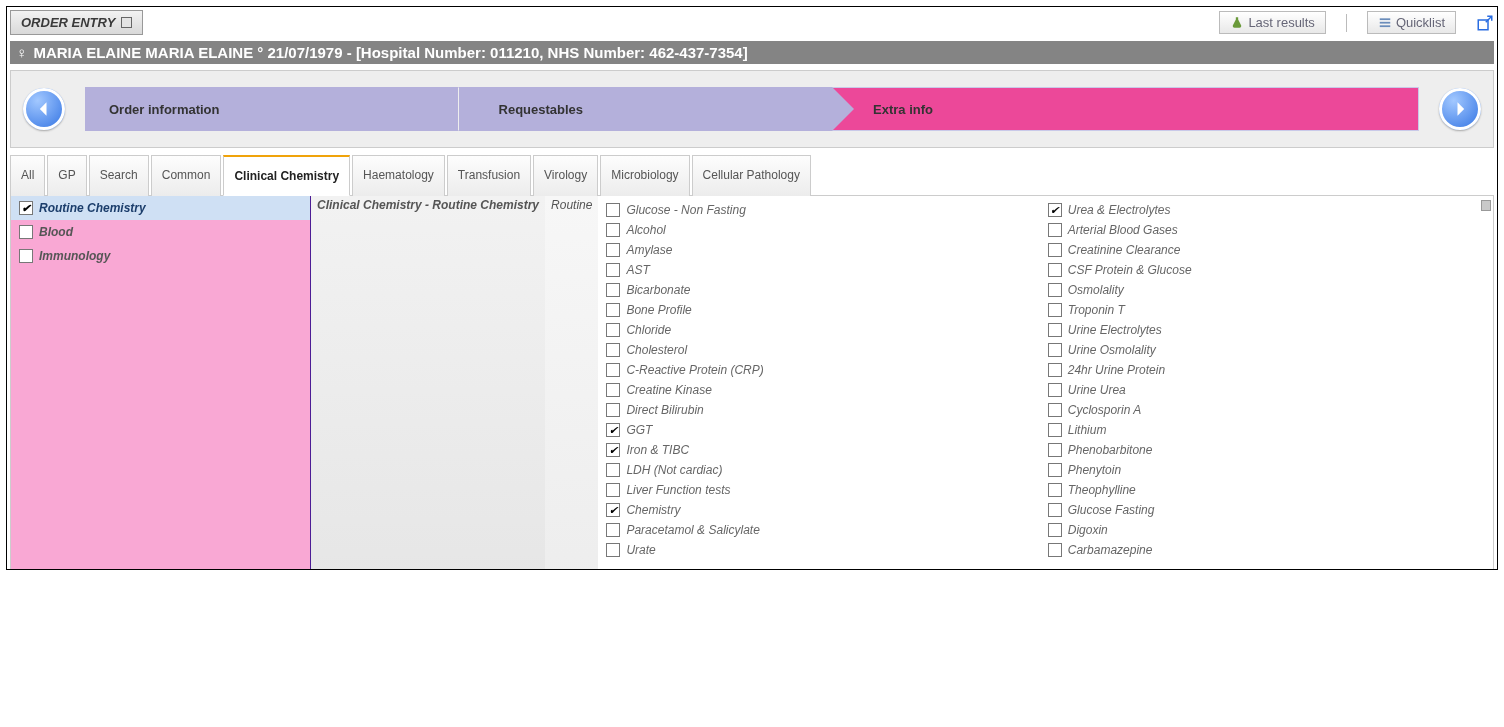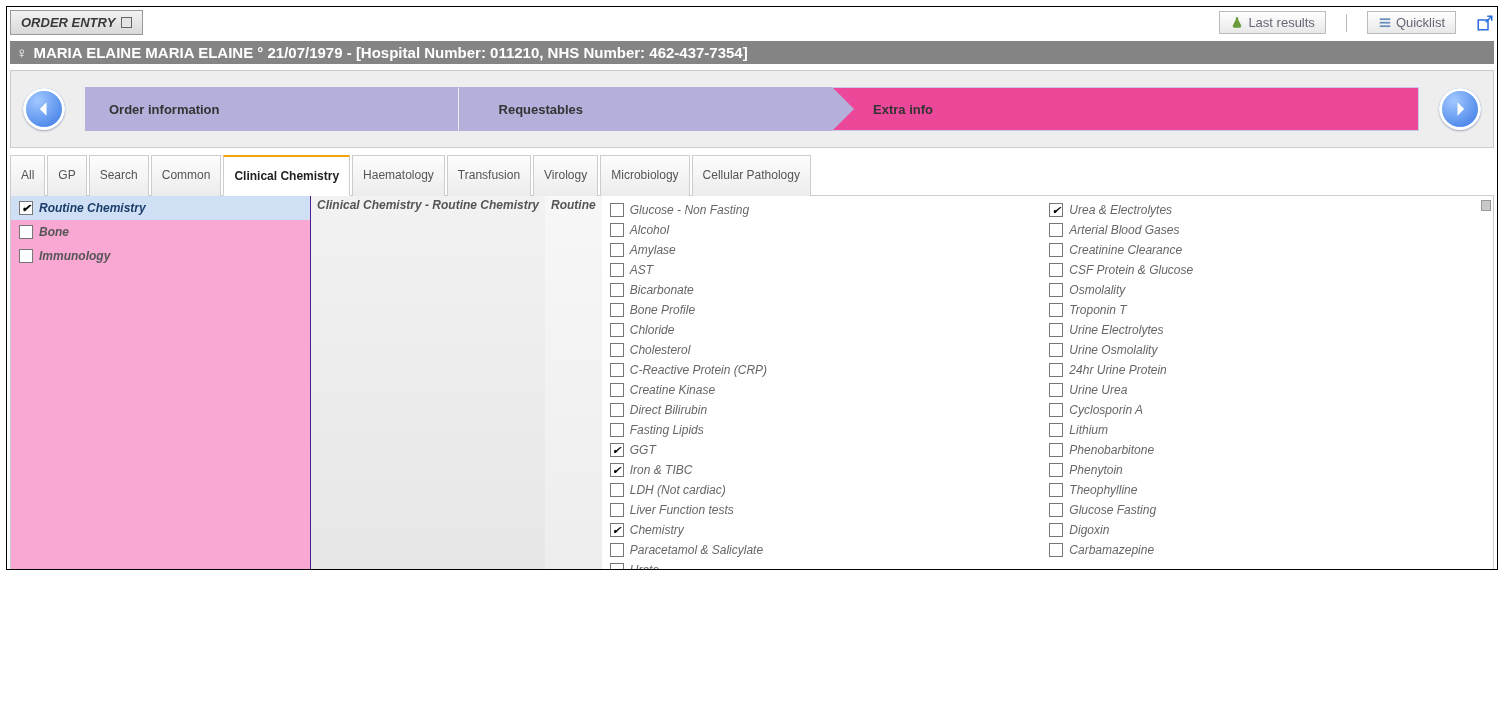--- a/index.html
+++ b/index.html
@@ -190,21 +190,21 @@
   border-bottom:1px solid #ccc;
   padding: 2px 6px;
   font-weight:bold;
   color:#555;
   font-style:italic;
 }
 .subgroup-title {
   background: linear-gradient(#f7f7f7,#eaeaea);
   border-bottom:1px solid #ccc;
   padding: 2px 6px;
-  font-weight:bold;
+  font-weight:normal;
   color:#555;
   font-style:italic;
 }
 .tests-grid {
   display:flex;
   padding: 4px 6px 10px 6px;
   flex:1;
   overflow:auto;
 }
 .col { flex:1; }
@@ -309,21 +309,21 @@
     </div>
 
   <div class="main-area">
     <div class="sidebar" id="sidebar">
         <div class="sidebar-item selected">
           <span class="si-check checked"></span>
           <span>Routine Chemistry</span>
         </div>
         <div class="sidebar-item">
           <span class="si-check"></span>
-          <span>Bone</span>
+          <span>Blood</span>
         </div>
         <div class="sidebar-item">
           <span class="si-check"></span>
           <span>Immunology</span>
         </div>
       </div>
     <div class="content">
       <div class="panel-title">Clinical Chemistry - Routine Chemistry</div>
       <div class="subgroup-title">Routine</div>
       <div class="tests-grid">
@@ -366,24 +366,20 @@
             </div>
             <div class="test-row">
               <span class="chk"></span>
               <span>Creatine Kinase</span>
             </div>
             <div class="test-row">
               <span class="chk"></span>
               <span>Direct Bilirubin</span>
             </div>
             <div class="test-row">
-              <span class="chk"></span>
-              <span>Fasting Lipids</span>
-            </div>
-            <div class="test-row">
               <span class="chk checked"></span>
               <span>GGT</span>
             </div>
             <div class="test-row">
               <span class="chk checked"></span>
               <span>Iron &amp; TIBC</span>
             </div>
             <div class="test-row">
               <span class="chk"></span>
               <span>LDH (Not cardiac)</span>

